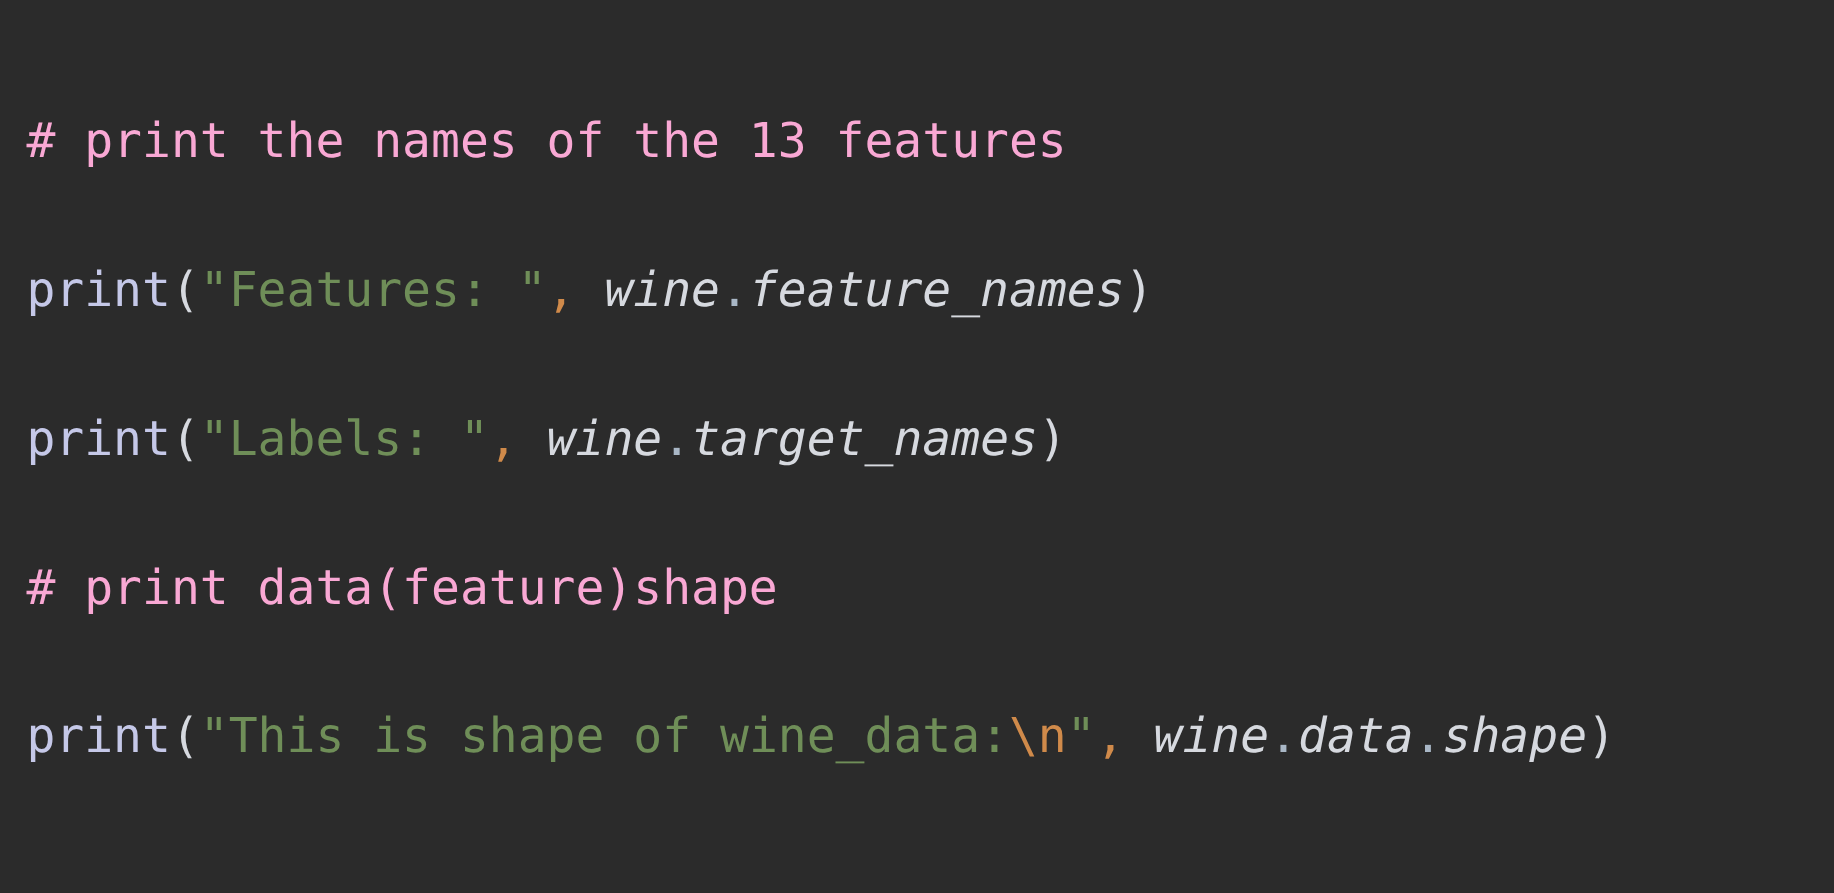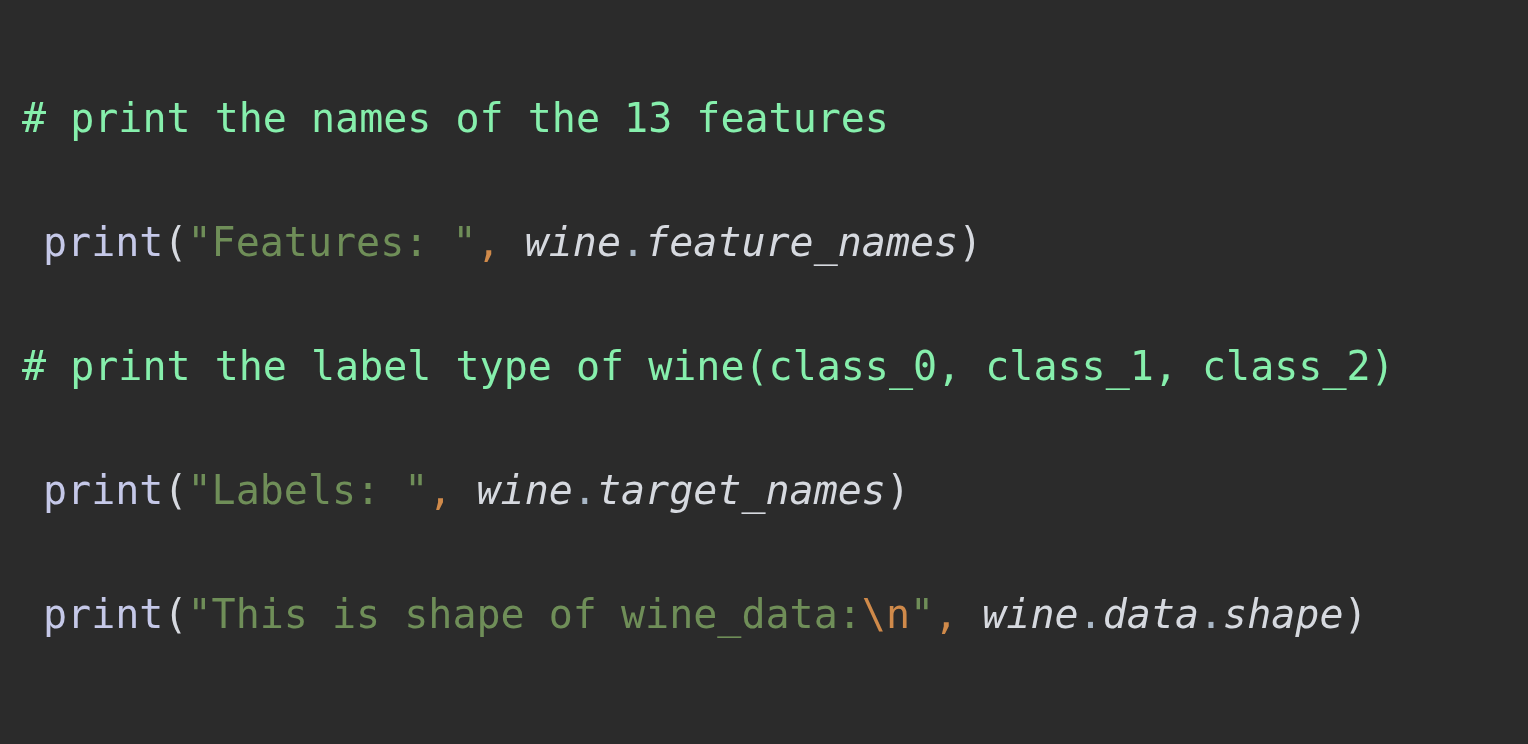--- a/index.html
+++ b/index.html
@@ -15,35 +15,35 @@
     font-size: 40px;
     line-height: 62px;
     white-space: pre;
     color: #d6d9df;
     padding: 25px 10px;
   }
   .line {
     padding-left: 12px;
     height: 62px;
   }
-  .tok-comment  { color: #86efac; }
-  .tok-func     { color: #c5c8e8; margin-left: 21px; }
+  .tok-comment  { color: #f9a8d4; }
+  .tok-func     { color: #c5c8e8; }
   .tok-paren    { color: #d6d9df; }
   .tok-string   { color: #6f8e58; }
   .tok-escape   { color: #d08a4a; }
   .tok-comma    { color: #d08a4a; }
   .tok-ident    { color: #d6d9df; font-style: italic; }
   .tok-dot      { color: #a9b7c6; }
 </style>
 </head>
 <body>
 
 <div class="editor">
 <div class="line"><span class="tok-comment"># print the names of the 13 features</span></div>
 <div class="line"><span class="tok-func">print</span><span class="tok-paren">(</span><span class="tok-string">"Features: "</span><span class="tok-comma">,</span><span> </span><span class="tok-ident">wine</span><span class="tok-dot">.</span><span class="tok-ident">feature_names</span><span class="tok-paren">)</span></div>
-<div class="line"><span class="tok-comment"># print the label type of wine(class_0, class_1, class_2)</span></div>
 <div class="line"><span class="tok-func">print</span><span class="tok-paren">(</span><span class="tok-string">"Labels: "</span><span class="tok-comma">,</span><span> </span><span class="tok-ident">wine</span><span class="tok-dot">.</span><span class="tok-ident">target_names</span><span class="tok-paren">)</span></div>
+<div class="line"><span class="tok-comment"># print data(feature)shape</span></div>
 <div class="line"><span class="tok-func">print</span><span class="tok-paren">(</span><span class="tok-string">"This is shape of wine_data:</span><span class="tok-escape">\n</span><span class="tok-string">"</span><span class="tok-comma">,</span><span> </span><span class="tok-ident">wine</span><span class="tok-dot">.</span><span class="tok-ident">data</span><span class="tok-dot">.</span><span class="tok-ident">shape</span><span class="tok-paren">)</span></div>
 
 
 
 
 </div>
 
 </body></html>

